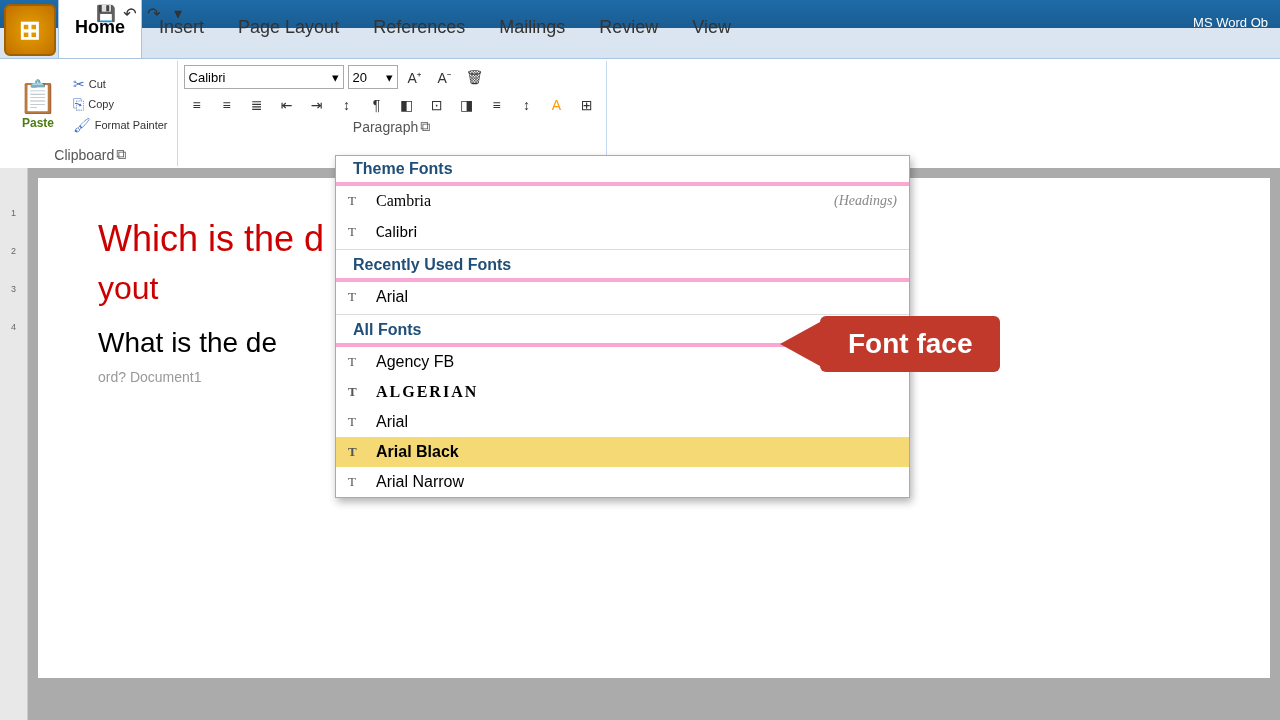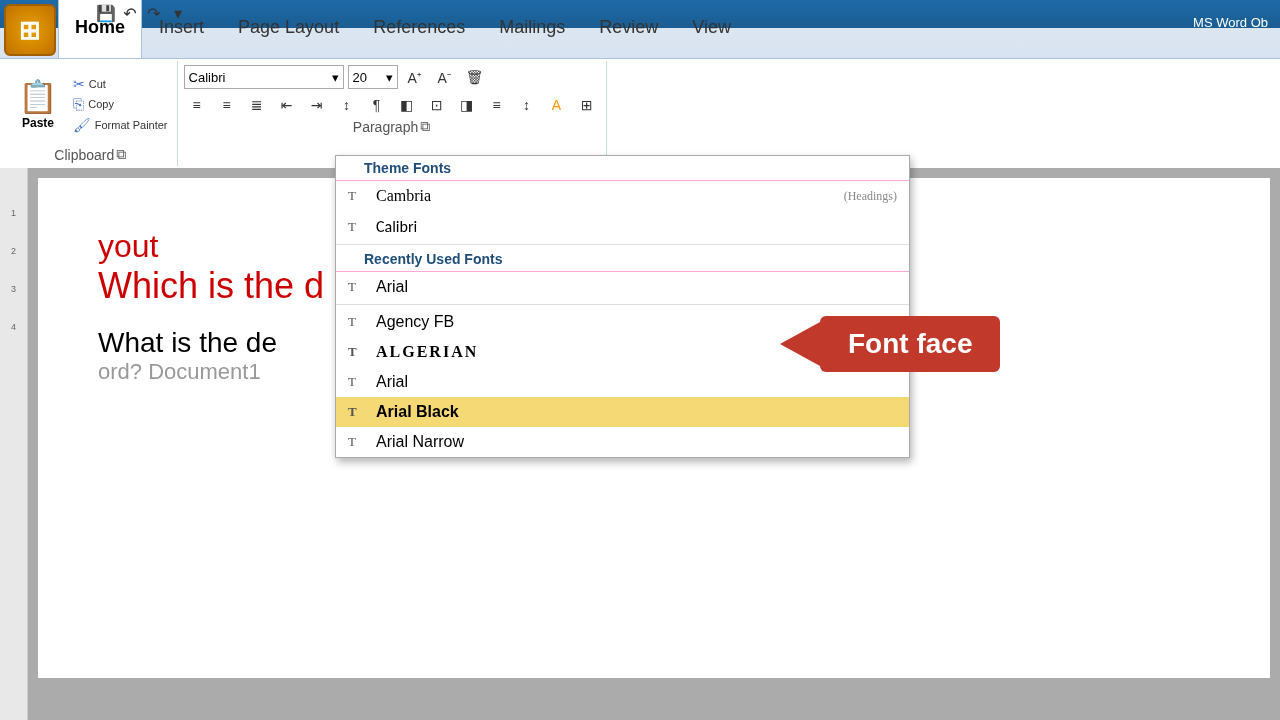--- a/index.html
+++ b/index.html
@@ -143,21 +143,21 @@
     }
 
     .paste-icon {
       font-size: 32px;
       color: #4472c4;
     }
 
     .paste-label {
       font-size: 12px;
       font-weight: bold;
-      color: #000000;
+      color: #4d7c0f;
     }
 
     .small-btns {
       display: flex;
       flex-direction: column;
       justify-content: center;
       gap: 2px;
     }
 
     .small-btn {
@@ -281,23 +281,23 @@
 
     .doc-text-black {
       color: #000;
       font-size: 28px;
       font-family: Arial, sans-serif;
       margin-top: 20px;
     }
 
     .doc-text-gray {
       color: #999;
-      font-size: 22px;
+      font-size: 14px;
       font-family: Arial, sans-serif;
-      margin-top: 0;
+      margin-top: 10px;
     }
 
     
     .top-ruler {
       position: absolute;
       top: 168px;
       left: 28px; right: 0;
       height: 20px;
       background: #e8e8e8;
       border-bottom: 1px solid #ccc;
@@ -325,26 +325,26 @@
       overflow: hidden;
     }
 
     .font-dropdown-inner {
       max-height: 560px;
       overflow-y: scroll;
       position: relative;
     }
 
     .font-section-header {
-      padding: 4px 28px;
-      font-size: 14px;
+      padding: 4px 17px;
+      font-size: 16px;
       font-weight: bold;
       color: #1f4e79;
       background: #fff;
-      border-bottom: 1px solid #f9a8d4;
+      border-bottom: 4px solid #f9a8d4;
     }
 
     .font-item {
       padding: 6px 12px 6px 40px;
       font-size: 16px;
       cursor: pointer;
       display: flex;
       align-items: center;
       justify-content: space-between;
       color: #000;
@@ -362,22 +362,23 @@
       font-family: serif;
     }
 
     .font-item-wrapper {
       position: relative;
       display: flex;
       align-items: center;
     }
 
     .font-hint {
-      font-size: 12px;
+      font-size: 14px;
       color: #888;
+      font-style: italic;
     }
 
     .font-separator {
       height: 1px;
       background: #ddd;
       margin: 2px 0;
     }
 
     
     .font-dropdown-inner::-webkit-scrollbar {
@@ -537,22 +538,22 @@
 
   <div class="left-ruler">
     <span>1</span>
     <span>2</span>
     <span>3</span>
     <span>4</span>
   </div>
 
   <div class="doc-area">
     <div class="doc-page">
+      <div class="doc-text-red">Which is the d</div>
       <div class="doc-text-red" style="font-size:32px; margin-top:10px;">yout</div>
-      <div class="doc-text-red">Which is the d</div>
       <div class="doc-text-black">What is the de</div>
       <div class="doc-text-gray">ord? Document1</div>
     </div>
   </div>
 </div>
 
 <div class="font-dropdown">
   <div class="font-dropdown-inner">
 
     <div class="font-section-header">Theme Fonts</div>
@@ -578,20 +579,21 @@
 
     <div class="font-item-wrapper">
       <span class="font-item-t">T</span>
       <div class="font-item" style="font-family: Arial, sans-serif; width: 100%;">
         <span>Arial</span>
       </div>
     </div>
 
     <div class="font-separator"></div>
 
+    <div class="font-section-header">All Fonts</div>
 
     <div class="font-item-wrapper">
       <span class="font-item-t">T</span>
       <div class="font-item" style="font-family: 'Agency FB', sans-serif; width: 100%;">
         <span>Agency FB</span>
       </div>
     </div>
 
     <div class="font-item-wrapper">
       <span class="font-item-t" style="font-weight:bold;">T</span>

